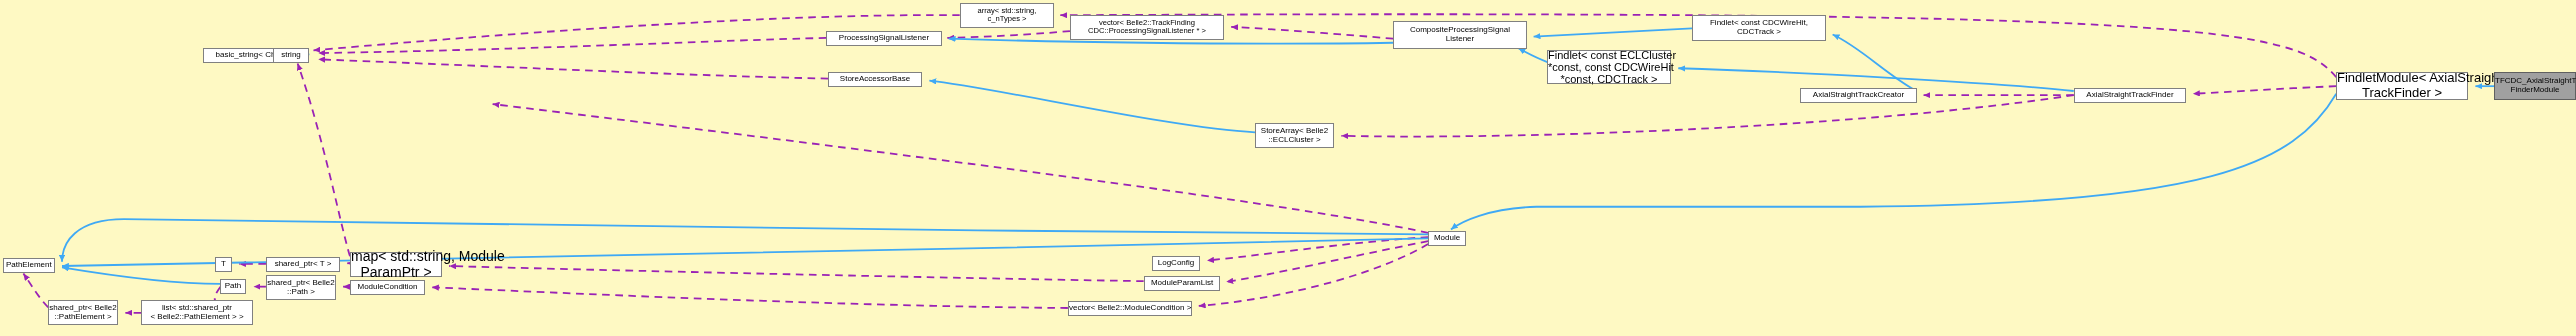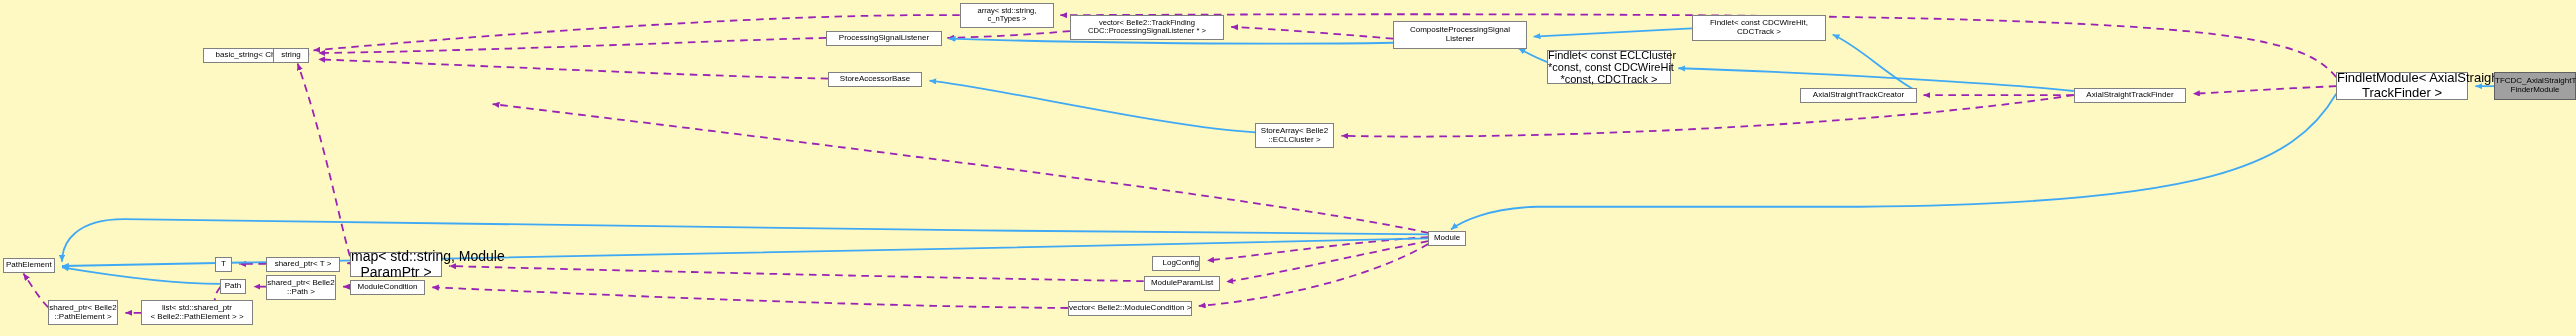--- a/index.html
+++ b/index.html
@@ -152,21 +152,21 @@
       <div class="node" style="left: 828px; top: 72px; width: 94px; height: 14.5px; font-size: 8px;"><span class="node-label">StoreAccessorBase</span></div>
       <div class="node" style="left: 1800px; top: 88px; width: 117px; height: 14.5px; font-size: 8px;"><span class="node-label">AxialStraightTrackCreator</span></div>
       <div class="node" style="left: 2074px; top: 88px; width: 112px; height: 14.5px; font-size: 8px;"><span class="node-label">AxialStraightTrackFinder</span></div>
       <div class="node" style="left: 1255px; top: 123px; width: 79px; height: 25px; font-size: 8px;"><span class="node-label">StoreArray&lt; Belle2
 ::ECLCluster &gt;</span></div>
       <div class="node" style="left: 2.8px; top: 258px; width: 52px; height: 14.5px; font-size: 8px;"><span class="node-label">PathElement</span></div>
       <div class="node" style="left: 215px; top: 257px; width: 17px; height: 14.5px; font-size: 8px;"><span class="node-label">T</span></div>
       <div class="node" style="left: 266px; top: 257px; width: 74px; height: 14.5px; font-size: 8px;"><span class="node-label">shared_ptr&lt; T &gt;</span></div>
       <div class="node" style="left: 350px; top: 252px; width: 92px; height: 25px; font-size: 14px;"><span class="node-label">map&lt; std::string, Module
 ParamPtr &gt;</span></div>
-      <div class="node" style="left: 1152px; top: 256px; width: 48px; height: 14.5px; font-size: 8px; text-align: right;"><span class="node-label">LogConfig</span></div>
+      <div class="node" style="left: 1152px; top: 256px; width: 48px; height: 14.5px; font-size: 8px;"><span class="node-label">LogConfig</span></div>
       <div class="node" style="left: 1428px; top: 231px; width: 38px; height: 14.5px; font-size: 8px;"><span class="node-label">Module</span></div>
       <div class="node" style="left: 220px; top: 279px; width: 26px; height: 14.5px; font-size: 8px; justify-content: flex-end;"><span class="node-label">Path</span></div>
       <div class="node" style="left: 266px; top: 275px; width: 70px; height: 25px; font-size: 8px;"><span class="node-label">shared_ptr&lt; Belle2
 ::Path &gt;</span></div>
       <div class="node" style="left: 350px; top: 280px; width: 75px; height: 14.5px; font-size: 8px;"><span class="node-label">ModuleCondition</span></div>
       <div class="node" style="left: 1144px; top: 276px; width: 76px; height: 14.5px; font-size: 8px;"><span class="node-label">ModuleParamList</span></div>
       <div class="node" style="left: 48px; top: 300px; width: 70px; height: 25px; font-size: 8px;"><span class="node-label">shared_ptr&lt; Belle2
 ::PathElement &gt;</span></div>
       <div class="node" style="left: 141px; top: 300px; width: 112px; height: 25px; font-size: 8px;"><span class="node-label">list&lt; std::shared_ptr
 &lt; Belle2::PathElement &gt; &gt;</span></div>

